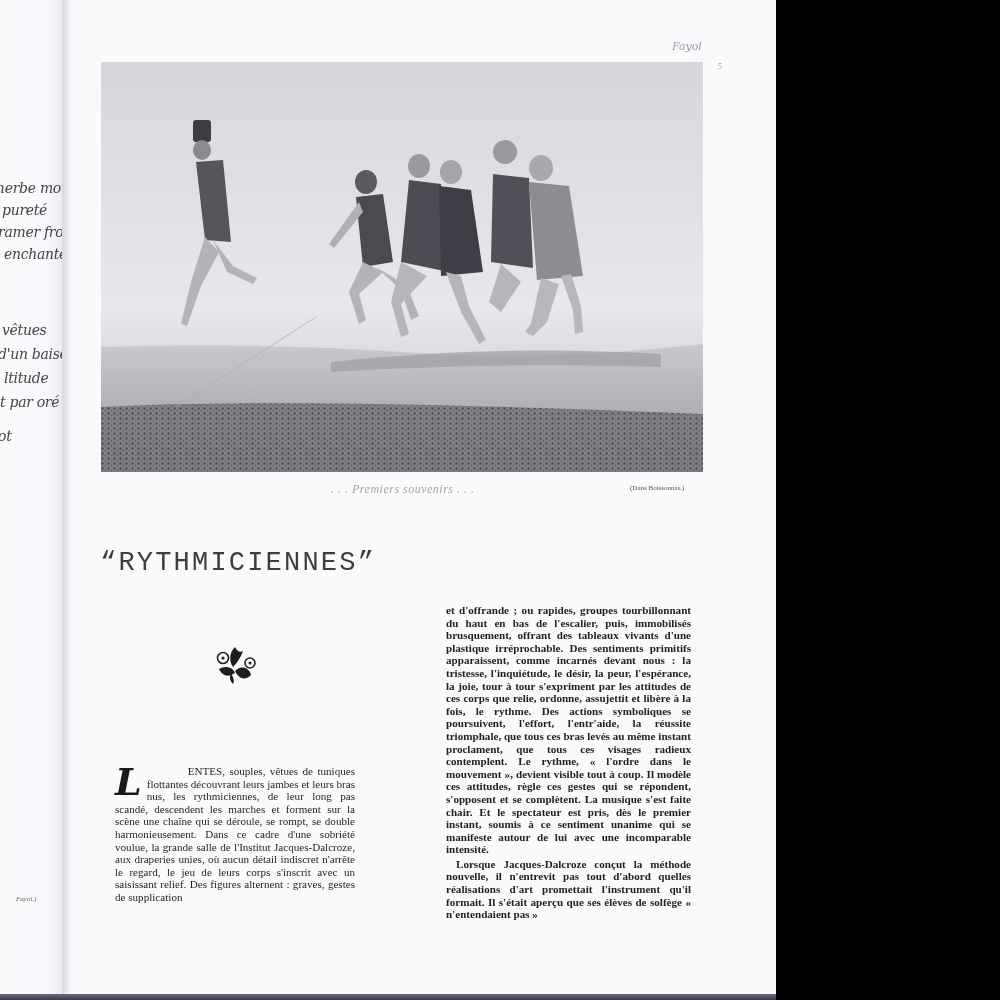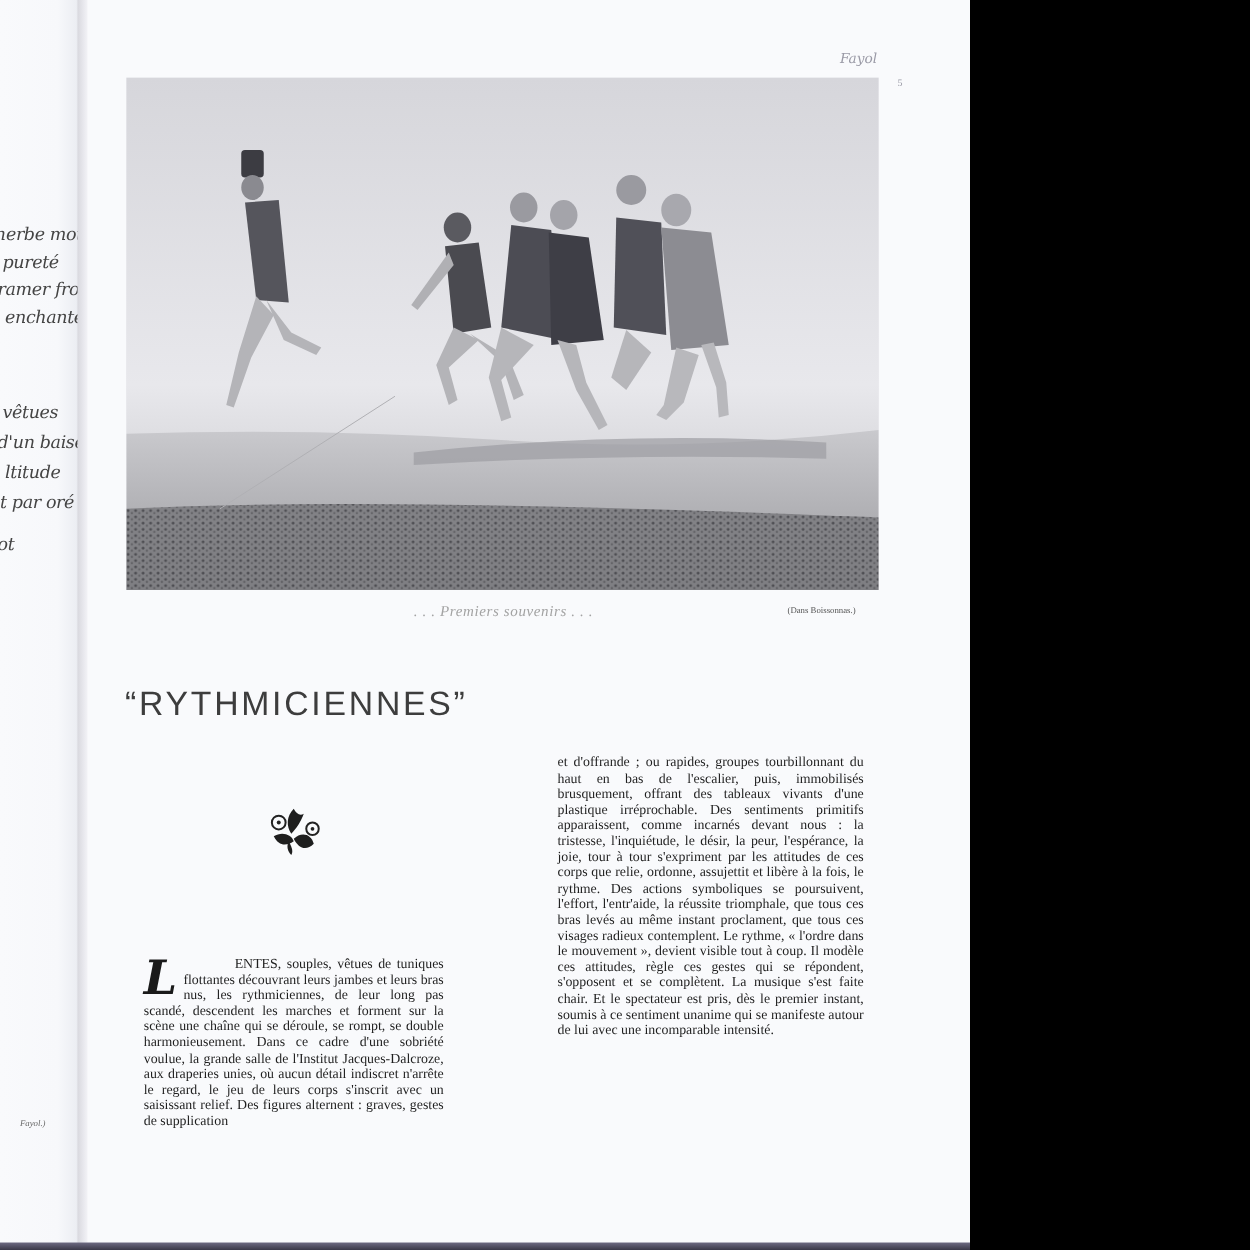--- a/index.html
+++ b/index.html
@@ -52,31 +52,31 @@
     .caption {
       position: absolute; left: 331px; top: 482px; font-style: italic; font-size: 12px;
       color: #a3a3a3; letter-spacing: 0.5px;
     }
     .credit {
       position: absolute; left: 630px; top: 484px; font-size: 7px; color: #555;
     }
 
     .title {
       position: absolute; left: 100px; top: 548px; font-size: 27px; color: #3d3d3d;
-      letter-spacing: 2.2px; font-family: Liberation Sans, sans-serif; font-weight: normal;
+      letter-spacing: 2.2px; font-family: Liberation Mono, monospace; font-weight: normal;
     }
 
     .ornament { position: absolute; left: 213px; top: 645px; width: 46px; height: 40px; }
 
     .col {
       position: absolute; font-size: 11.1px; line-height: 12.6px; color: #1f1f1f;
       text-align: justify; hyphens: manual;
     }
     .col-left { left: 115px; top: 765px; width: 240px; }
-    .col-right { left: 446px; top: 604px; width: 245px; }
+    .col-right { left: 446px; top: 604px; width: 245px; font-weight: bold; }
     .col p { margin: 0; }
     .col-right p + p { text-indent: 10px; margin-top: 2px; }
 
     .dropcap {
       float: left; font-size: 38px; line-height: 30px; font-style: italic;
       font-weight: bold; margin: 2px 5px 0 0; color: #1a1a1a;
       font-family: "DejaVu Serif", serif;
     }
     .smallcaps { font-variant: small-caps; margin-left: 41px; }
   </style>
@@ -178,15 +178,16 @@
     <path d="M18 28 C20 32 22 36 20 39 C17 36 16 32 18 28 Z" fill="#1e1e1e"></path>
   </svg>
 </div>
 
 <div class="col col-left">
   <p><span class="dropcap">L</span><span class="smallcaps">ENTES</span><span>, souples, vêtues de tuniques flottantes découvrant leurs jambes et leurs bras nus, les rythmiciennes, de leur long pas scandé, descendent les marches et forment sur la scène une chaîne qui se déroule, se rompt, se double harmonieusement. Dans ce cadre d'une sobriété voulue, la grande salle de l'Institut Jacques-Dalcroze, aux draperies unies, où aucun détail indiscret n'arrête le regard, le jeu de leurs corps s'inscrit avec un saisissant relief. Des figures alternent : graves, gestes de supplication</span></p>
 </div>
 
 <div class="col col-right">
   <p>et d'offrande ; ou rapides, groupes tourbillonnant du haut en bas de l'escalier, puis, immobilisés brusquement, offrant des tableaux vivants d'une plastique irréprochable. Des sentiments primitifs apparaissent, comme incarnés devant nous : la tristesse, l'inquiétude, le désir, la peur, l'espérance, la joie, tour à tour s'expriment par les attitudes de ces corps que relie, ordonne, assujettit et libère à la fois, le rythme. Des actions symboliques se poursuivent, l'effort, l'entr'aide, la réussite triomphale, que tous ces bras levés au même instant proclament, que tous ces visages radieux contemplent. Le rythme, « l'ordre dans le mouvement », devient visible tout à coup. Il modèle ces attitudes, règle ces gestes qui se répondent, s'opposent et se complètent. La musique s'est faite chair. Et le spectateur est pris, dès le premier instant, soumis à ce sentiment unanime qui se manifeste autour de lui avec une incomparable intensité.</p>
+  <p>Lorsque Jacques-Dalcroze conçut la méthode nouvelle, il n'entrevit pas tout d'abord quelles réalisations d'art promettait l'instrument qu'il formait. Il s'était aperçu que ses élèves de solfège « n'entendaient pas »</p>
 </div>
 
 <div class="bottom-edge"></div>
 
 </body></html>

